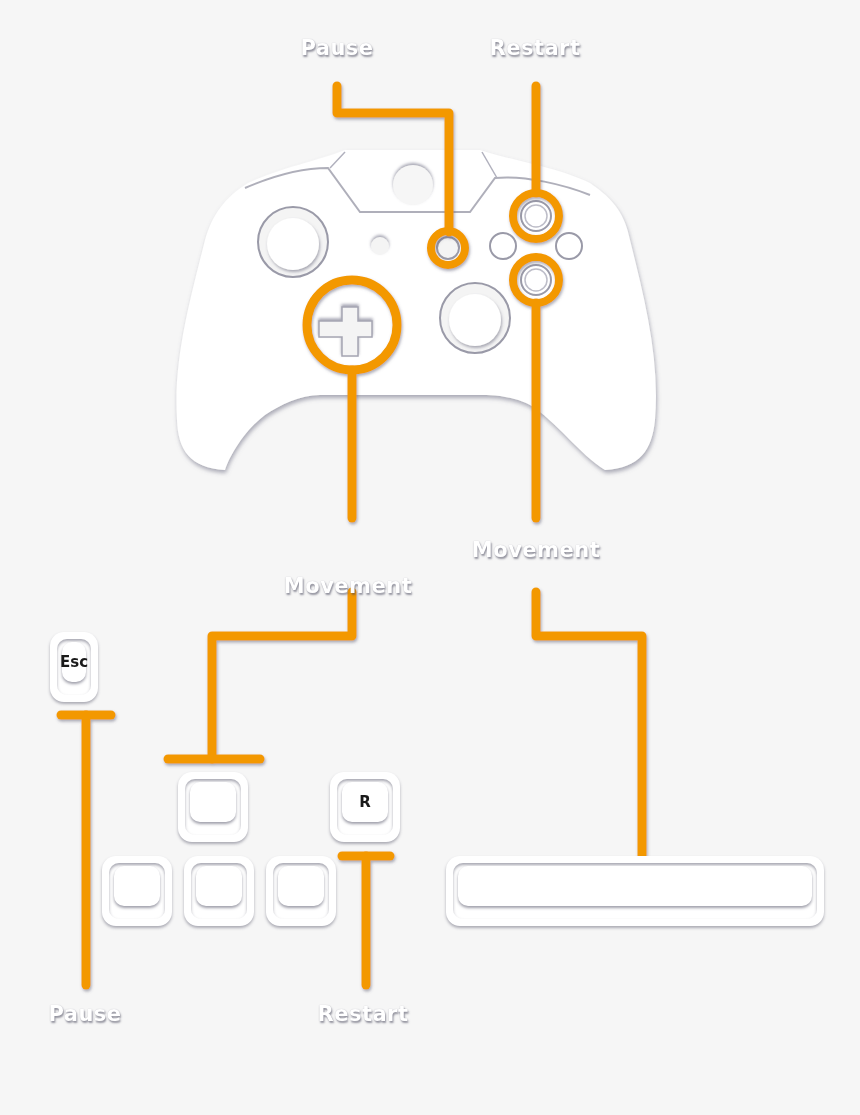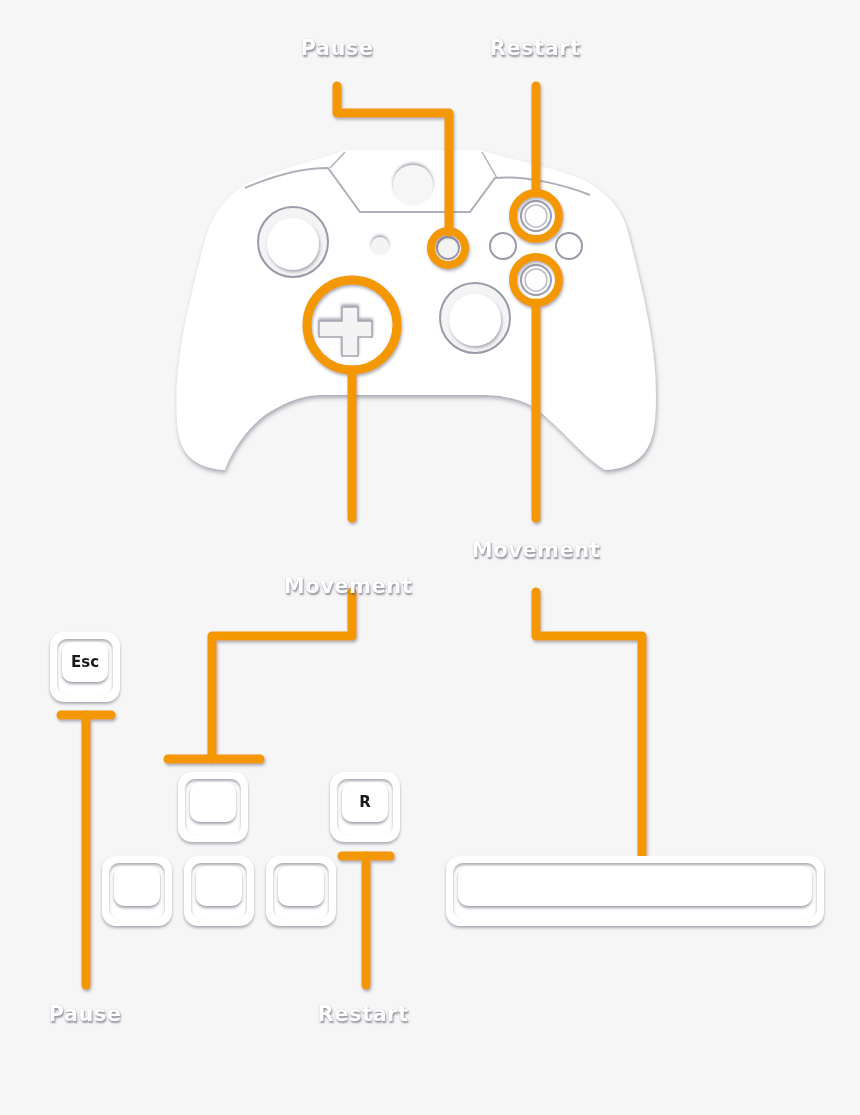--- a/index.html
+++ b/index.html
@@ -130,21 +130,21 @@
     <path d="M 342 856 L 390 856" stroke-width="9"></path>
     <path d="M 366 856 L 366 985" stroke-width="9"></path>
   </g>
 </svg>
 
 <div class="label" style="left:337px; top:36px;">Pause</div>
 <div class="label" style="left:535px; top:36px;">Restart</div>
 <div class="label" style="left:348px; top:538px;margin-top:36px;">Movement</div>
 <div class="label" style="left:536px; top:538px;">Movement</div>
 
-<div class="key" style="left:50px; top:632px; width:70px; height:70px;">
+<div class="key" style="left:50px; top:632px; width:48px; height:70px;">
   <div class="well"></div>
   <div class="cap">Esc</div>
 </div>
 
 <div class="key" style="left:178px; top:772px; width:70px; height:70px;">
   <div class="well"></div>
   <div class="cap"></div>
 </div>
 
 <div class="key" style="left:102px; top:856px; width:70px; height:70px;">

